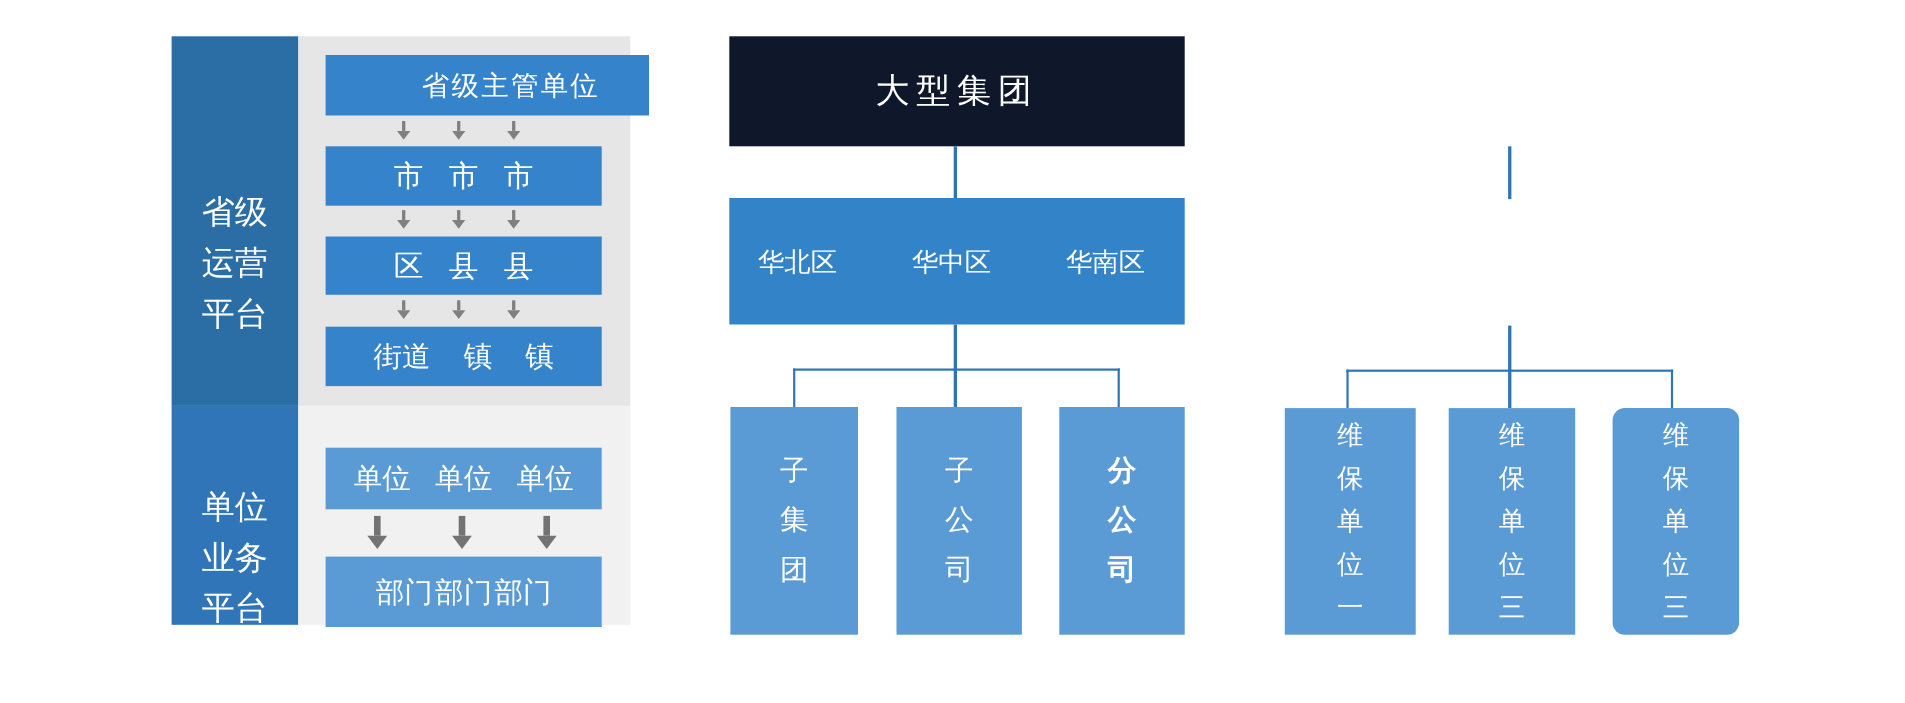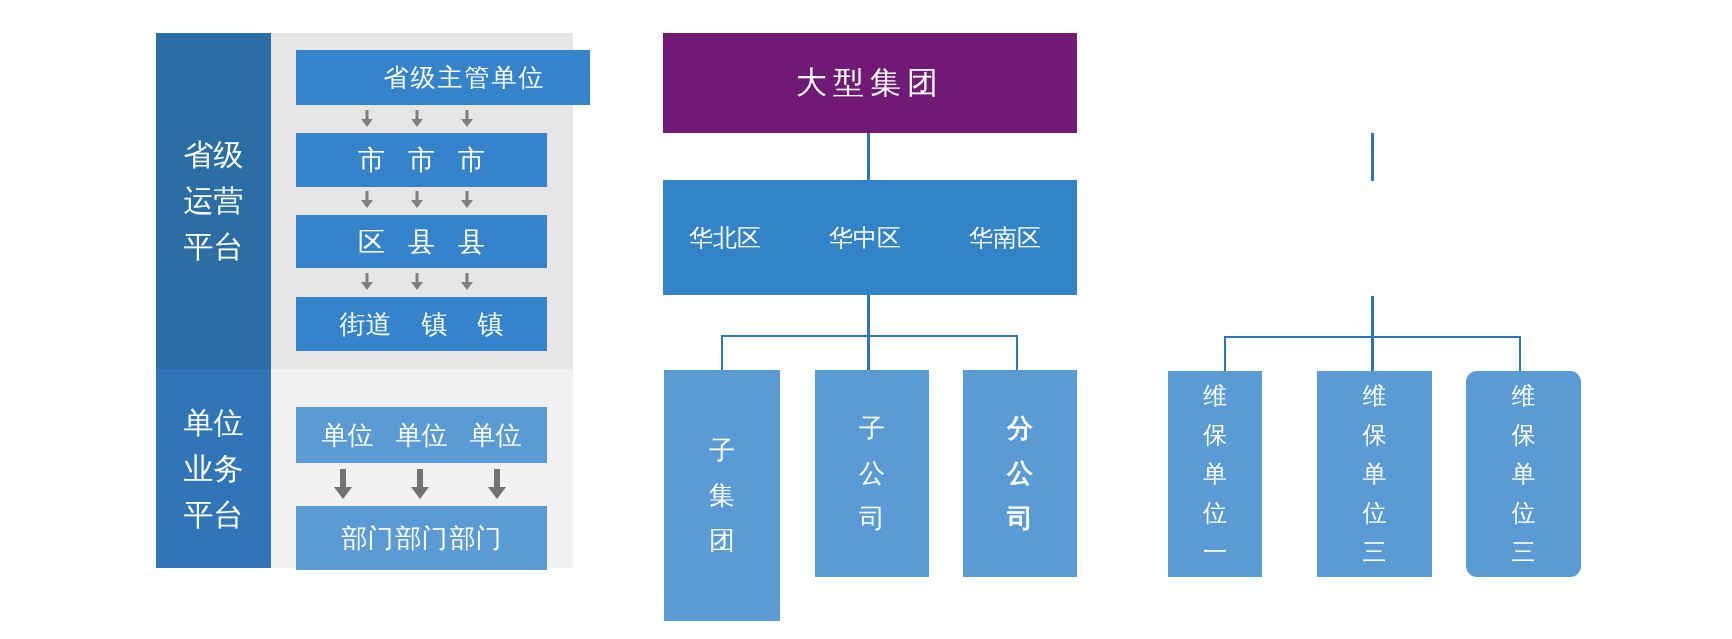--- a/index.html
+++ b/index.html
@@ -6,21 +6,21 @@
   body{font-family:"DejaVu Sans","Liberation Sans",sans-serif;}
   #stage{position:relative;width:1732px;height:639px;background:#ffffff;overflow:hidden;}
 
   .abs{position:absolute;}
   .box{position:absolute;display:flex;align-items:center;justify-content:center;color:#ffffff;}
 
   
   .sidebar-top{left:156px;top:33px;width:115px;height:336px;background:#2B6DA5;}
   .sidebar-bottom{left:156px;top:369px;width:115px;height:199px;background:#2F75B7;}
   .sidebar-label{display:flex;flex-direction:column;align-items:center;justify-content:center;
-    width:100%;height:100%;font-size:30px;line-height:46px;color:#fff;}
+    width:100%;height:100%;font-size:30px;line-height:46px;color:#fff;margin-top:39px;}
   .gray-top{left:271px;top:33px;width:302px;height:336px;background:#E6E6E6;}
   .gray-bottom{left:271px;top:369px;width:302px;height:199px;background:#F1F1F1;}
 
   .lrow{left:296px;width:251px;background:#3583CB;}
   .lrow.light{background:#5B9BD5;}
   .r1{top:50px;height:55px;font-size:25px;letter-spacing:2px;padding-left:43px;}
   .r2{top:133px;height:54px;font-size:27px;gap:23px;}
   .r3{top:215px;height:53px;font-size:27px;gap:23px;}
   .r4{top:297px;height:54px;font-size:26px;gap:30px;}
   .r5{top:407px;height:56px;font-size:26px;gap:22px;}
@@ -29,21 +29,21 @@
   
   .arrow{position:absolute;width:12px;}
   .arrow .stem{position:absolute;left:50%;transform:translateX(-50%);top:0;width:3px;height:9px;background:#808080;}
   .arrow .head{position:absolute;left:50%;transform:translateX(-50%);top:9px;width:0;height:0;
     border-left:6px solid transparent;border-right:6px solid transparent;border-top:8px solid #808080;}
   .arrow.big{width:18px;}
   .arrow.big .stem{width:6px;height:18px;background:#737373;}
   .arrow.big .head{top:18px;border-left:9px solid transparent;border-right:9px solid transparent;border-top:12px solid #737373;}
 
   
-  .hdr{background:#701a75;font-family:Liberation Serif, serif;}
+  .hdr{background:#0f172a;font-family:Liberation Serif, serif;}
   .lvl2{background:#3383C9;display:flex;align-items:center;color:#fff;font-size:24px;gap:46px;}
   .g-hdr{left:663px;top:33px;width:414px;height:100px;font-size:31px;letter-spacing:6px;}
   .g-lvl2{left:663px;top:180px;width:414px;height:115px;justify-content:space-between;padding:0 36px 0 26px;box-sizing:border-box;}
   .s-hdr{left:1166px;top:33px;width:415px;height:100px;font-size:28px;letter-spacing:2px;}
   .s-lvl2{left:1166px;top:181px;width:415px;height:115px;justify-content:space-between;padding:0 19px 0 23px;box-sizing:border-box;}
 
   .line{position:absolute;background:#2E75B6;}
 
   .vbox{background:#5B9BD5;}
   .vlabel{width:30px;word-break:break-all;text-align:center;color:#fff;font-size:26px;line-height:45px;}
@@ -161,38 +161,38 @@
     <span>华北区</span>
     <span>华中区</span>
     <span>华南区</span>
   </div>
   <div class="line" style="left:867px;top:295px;width:3px;height:41px;"></div>
   <div class="line" style="left:721px;top:335px;width:297px;height:2px;"></div>
   <div class="line" style="left:721px;top:335px;width:2px;height:35px;"></div>
   <div class="line" style="left:867px;top:335px;width:3px;height:35px;"></div>
   <div class="line" style="left:1016px;top:335px;width:2px;height:35px;"></div>
 
-  <div class="box vbox" style="left:664px;top:370px;width:116px;height:251px;">
+  <div class="box vbox" style="left:664px;top:370px;width:116px;height:207px;">
     <div class="vlabel">子集团</div>
   </div>
   <div class="box vbox" style="left:815px;top:370px;width:114px;height:207px;">
     <div class="vlabel">子公司</div>
   </div>
   <div class="box vbox" style="left:963px;top:370px;width:114px;height:207px;font-weight:bold;">
     <div class="vlabel">分公司</div>
   </div>
 
   <div class="line" style="left:1371px;top:133px;width:3px;height:48px;"></div>
   <div class="line" style="left:1371px;top:296px;width:3px;height:41px;"></div>
   <div class="line" style="left:1224px;top:336px;width:297px;height:2px;"></div>
   <div class="line" style="left:1224px;top:336px;width:2px;height:35px;"></div>
   <div class="line" style="left:1371px;top:336px;width:3px;height:35px;"></div>
   <div class="line" style="left:1519px;top:336px;width:2px;height:35px;"></div>
 
-  <div class="box vbox" style="left:1168px;top:371px;width:94px;height:206px;">
+  <div class="box vbox" style="left:1168px;top:371px;width:119px;height:206px;">
     <div class="vlabel small">维保单位一</div>
   </div>
   <div class="box vbox" style="left:1317px;top:371px;width:115px;height:206px;">
     <div class="vlabel small">维保单位三</div>
   </div>
   <div class="box vbox" style="left:1466px;top:371px;width:115px;height:206px;border-radius:11px;">
     <div class="vlabel small">维保单位三</div>
   </div>
 
 </div>

